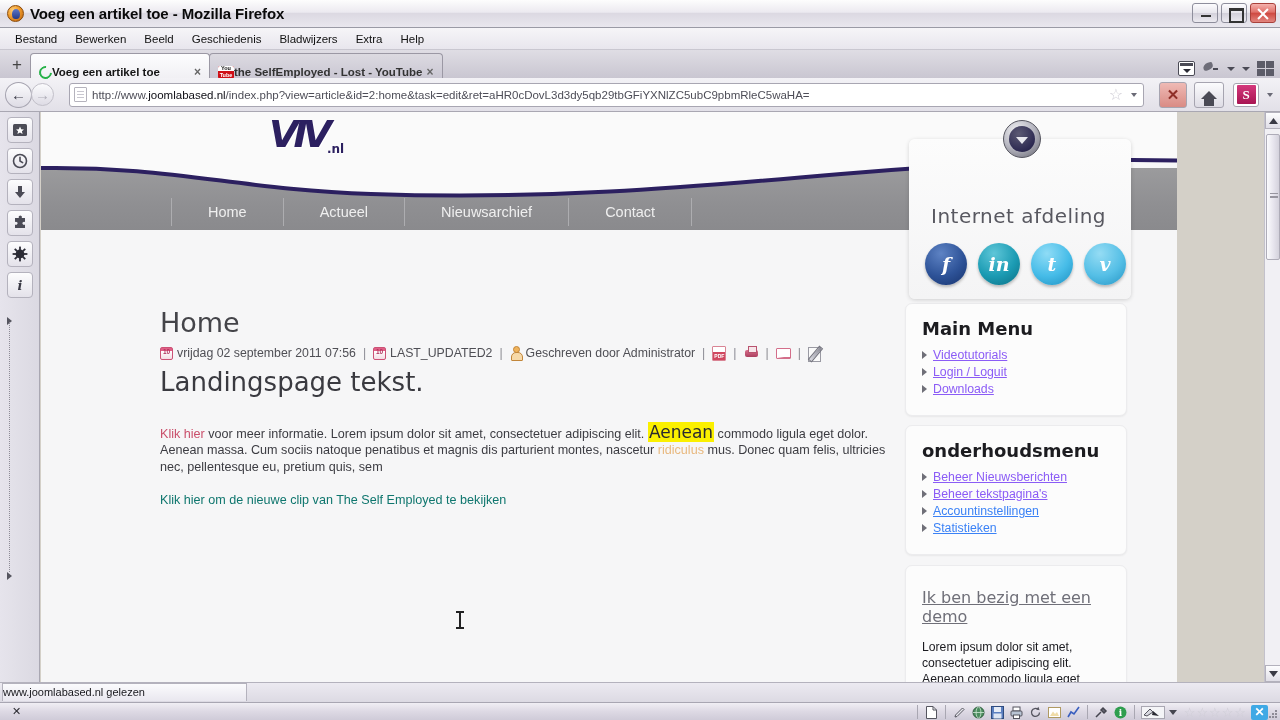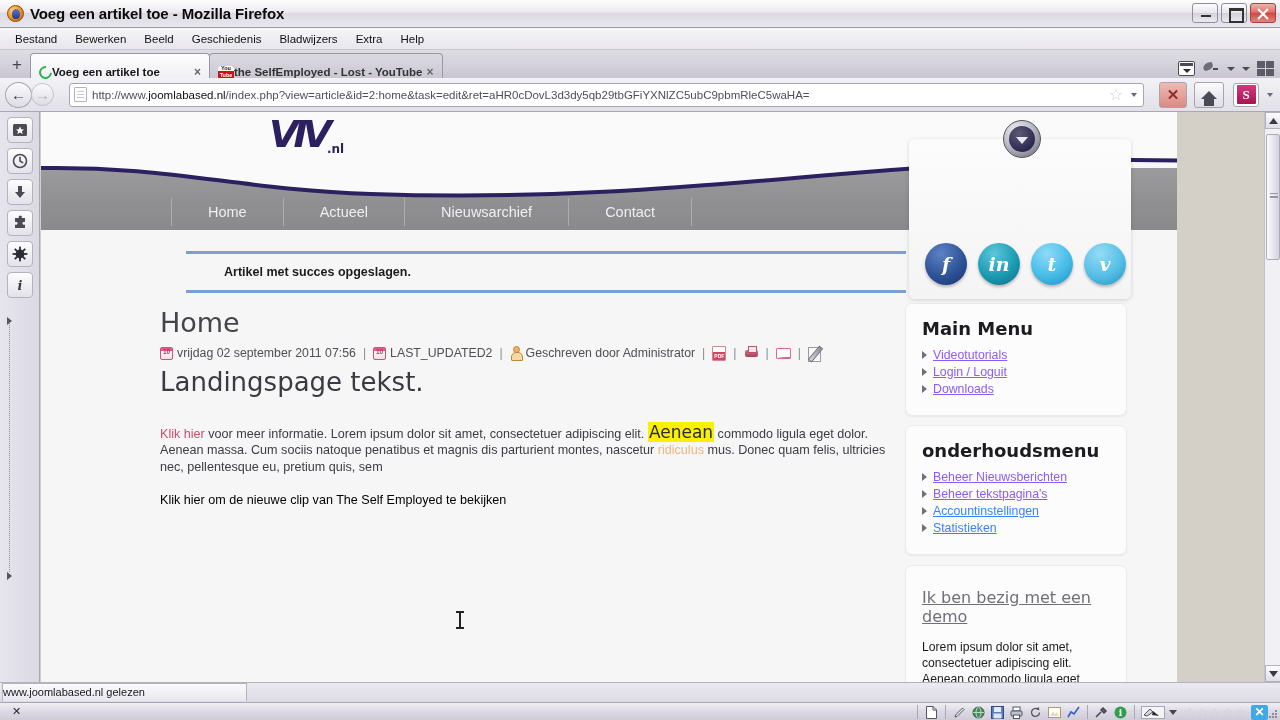--- a/index.html
+++ b/index.html
@@ -373,21 +373,21 @@
   .art-p {
     margin-top: 27px; font-size: 12.6px; color: #3c3c42; line-height: 16.5px;
     width: 726px;
   }
   .lnk-red { color: #c94f6b; text-decoration: none; }
   .hl-aenean {
     background: #fbf000; font-size: 17px; color: #2a2a30; padding: 0 1px;
     font-family:"DejaVu Sans", sans-serif;
   }
   .tan { color: #e8b87e; }
-  .art-p2 { margin-top: 18px; font-size: 12.6px; color: #000000; }
+  .art-p2 { margin-top: 18px; font-size: 12.6px; color: #0f766e; }
 
   .mouse-cursor {
     position:absolute; left:418px; top:500px; width:2px; height:16px;
     background:#222; z-index:20;
   }
   .mouse-cursor::before, .mouse-cursor::after {
     content:""; position:absolute; left:-3px; width:8px; height:2px; background:#222;
   }
   .mouse-cursor::before { top:-1px; }
   .mouse-cursor::after { bottom:-1px; }
@@ -621,33 +621,31 @@
       <div class="nav-link">Actueel</div>
       <div class="nav-link">Nieuwsarchief</div>
       <div class="nav-link">Contact</div>
     </div>
   </div>
 
   <div class="afdeling">
     <div class="afdeling-badge">
         <div class="badge-inner"></div>
       </div>
+    <div class="afdeling-title">Internet afdeling</div>
     <div class="social-row">
       <div class="social fb">f</div>
       <div class="social li">in</div>
       <div class="social tw">t</div>
       <div class="social vi">v</div>
     </div>
   </div>
 
   <div class="page-body"></div>
 
-  <div class="msg-box">
-    <div class="msg-text">Artikel met succes opgeslagen.</div>
-  </div>
 
   <div class="article">
     <h1 class="art-h1">Home</h1>
     <div class="art-meta">
       <span class="ico-cal"></span>
       <span>vrijdag 02 september 2011 07:56</span>
       <span class="meta-sep">|</span>
       <span class="ico-cal"></span>
       <span>LAST_UPDATED2</span>
       <span class="meta-sep">|</span>

